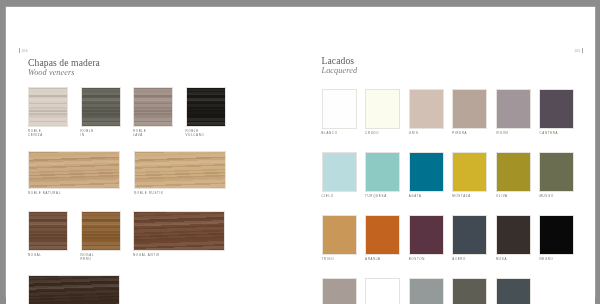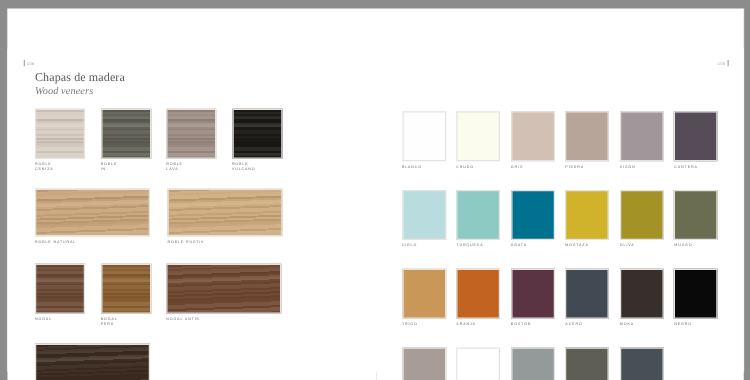--- a/index.html
+++ b/index.html
@@ -185,20 +185,24 @@
         </div>
     </div>
 
     <div class="page right">
 
       <div class="folio r">
         <span>105</span>
         <span class="folio-rule"></span>
       </div>
 
+      <div class="head">
+        <div class="head-es">Lacados</div>
+        <div class="head-en">Lacquered</div>
+      </div>
 
       <div class="grid rg rg1">
           <div class="cell">
             <div class="sw" style="background: rgb(254, 254, 254);"></div>
             <div class="cap">BLANCO</div>
           </div>
           <div class="cell">
             <div class="sw" style="background: rgb(251, 251, 238);"></div>
             <div class="cap">CRUDO</div>
           </div>

